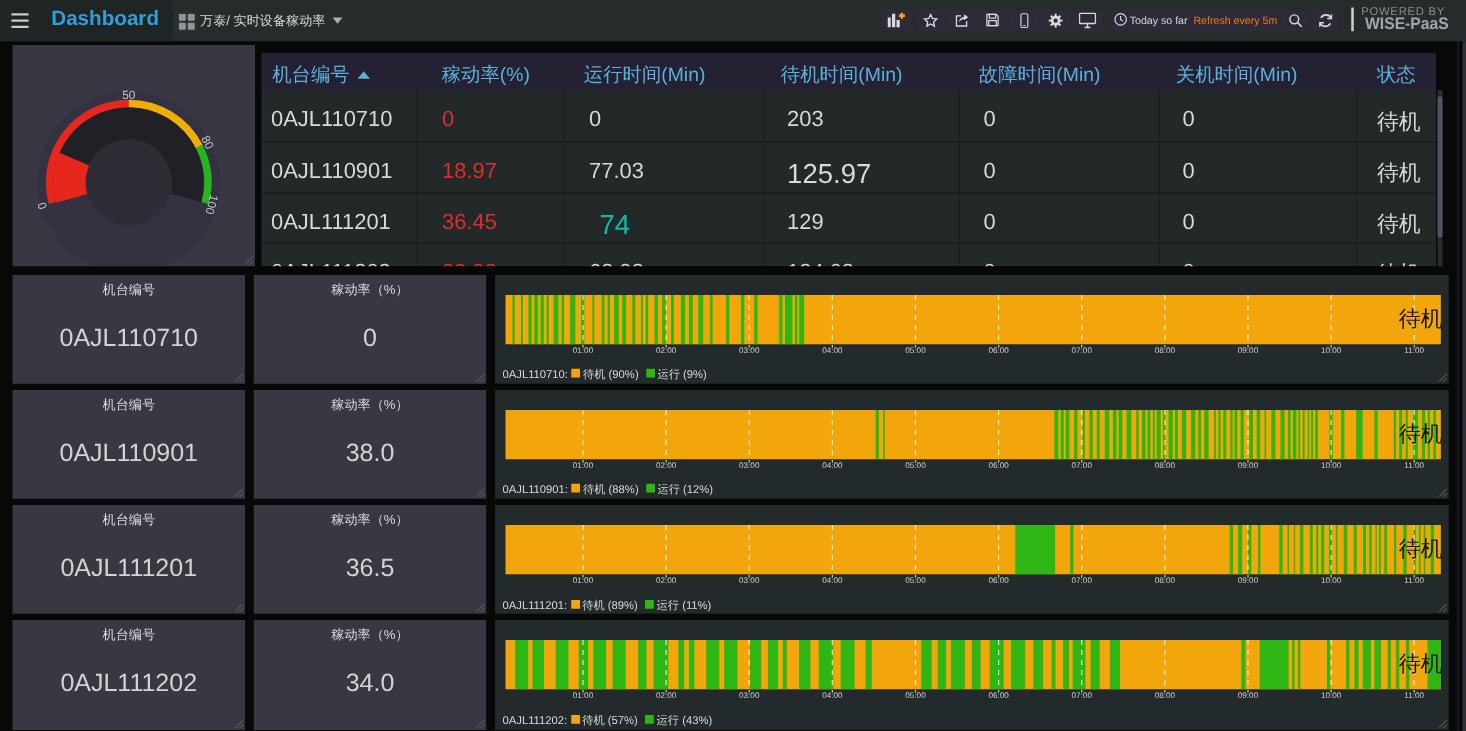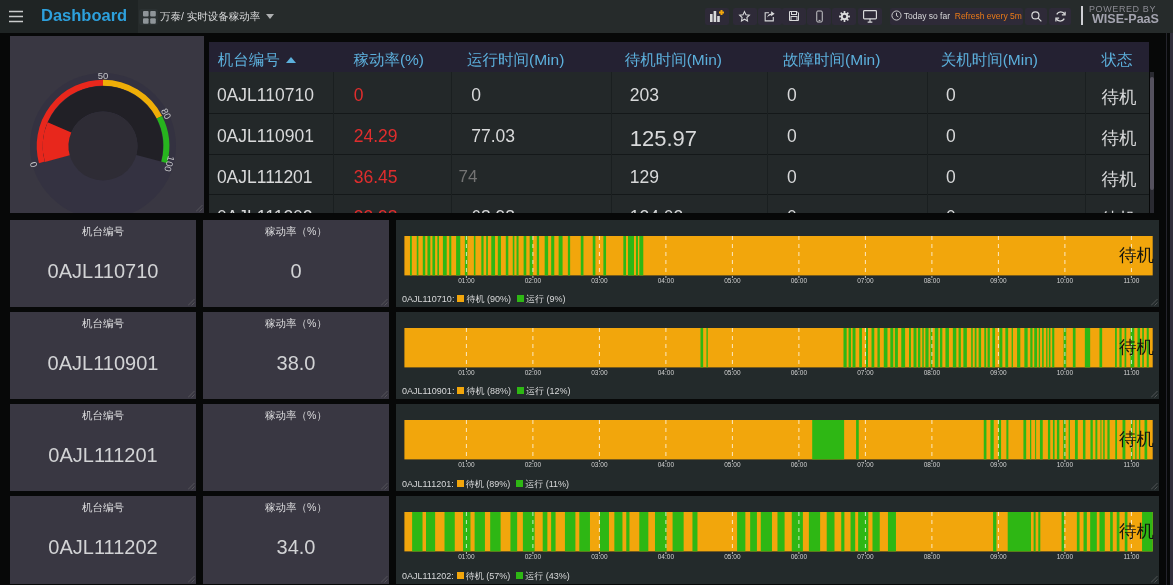--- a/index.html
+++ b/index.html
@@ -97,30 +97,30 @@
     <div style="position:absolute;left:0;top:30.700000000000003px;width:940.5px;height:140.6px;background:#232829"></div>
     <div style="position:absolute;left:8.400000000000006px;top:43.7px;font-size:17.5px;color:#d8d9da;white-space:nowrap">0AJL110710</div>
     <div style="position:absolute;left:145.2px;top:43.7px;font-size:17.5px;color:#e02d2d;white-space:nowrap">0</div>
     <div style="position:absolute;left:262.8px;top:43.7px;font-size:17.5px;color:#d8d9da;white-space:nowrap">0</div>
     <div style="position:absolute;left:421.20000000000005px;top:43.7px;font-size:17.5px;color:#d8d9da;white-space:nowrap">203</div>
     <div style="position:absolute;left:578.4px;top:43.7px;font-size:17.5px;color:#d8d9da;white-space:nowrap">0</div>
     <div style="position:absolute;left:737.6px;top:43.7px;font-size:17.5px;color:#d8d9da;white-space:nowrap">0</div>
     <div style="position:absolute;left:893.0999999999999px;top:43.7px;font-size:17.5px;color:#d8d9da;white-space:nowrap">待机</div>
     <div style="position:absolute;left:0;top:71.3px;width:940.5px;height:1px;background:#141819"></div>
     <div style="position:absolute;left:8.400000000000006px;top:84.3px;font-size:17.5px;color:#d8d9da;white-space:nowrap">0AJL110901</div>
-    <div style="position:absolute;left:145.2px;top:84.3px;font-size:17.5px;color:#e02d2d;white-space:nowrap">24.29</div>
+    <div style="position:absolute;left:145.2px;top:84.3px;font-size:17.5px;color:#e02d2d;white-space:nowrap">18.97</div>
     <div style="position:absolute;left:262.8px;top:84.3px;font-size:17.5px;color:#d8d9da;white-space:nowrap">77.03</div>
     <div style="position:absolute;left:421.20000000000005px;top:84.3px;font-size:22px;color:#d8d9da;white-space:nowrap">125.97</div>
     <div style="position:absolute;left:578.4px;top:84.3px;font-size:17.5px;color:#d8d9da;white-space:nowrap">0</div>
     <div style="position:absolute;left:737.6px;top:84.3px;font-size:17.5px;color:#d8d9da;white-space:nowrap">0</div>
     <div style="position:absolute;left:893.0999999999999px;top:84.3px;font-size:17.5px;color:#d8d9da;white-space:nowrap">待机</div>
     <div style="position:absolute;left:0;top:111.9px;width:940.5px;height:1px;background:#141819"></div>
     <div style="position:absolute;left:8.400000000000006px;top:124.9px;font-size:17.5px;color:#d8d9da;white-space:nowrap">0AJL111201</div>
     <div style="position:absolute;left:145.2px;top:124.9px;font-size:17.5px;color:#e02d2d;white-space:nowrap">36.45</div>
-    <div style="position:absolute;left:250px;top:124.9px;font-size:17px;color:#737373;white-space:nowrap">74</div>
+    <div style="position:absolute;left:271px;top:124.9px;font-size:22px;color:#14b8a6;white-space:nowrap">74</div>
     <div style="position:absolute;left:421.20000000000005px;top:124.9px;font-size:17.5px;color:#d8d9da;white-space:nowrap">129</div>
     <div style="position:absolute;left:578.4px;top:124.9px;font-size:17.5px;color:#d8d9da;white-space:nowrap">0</div>
     <div style="position:absolute;left:737.6px;top:124.9px;font-size:17.5px;color:#d8d9da;white-space:nowrap">0</div>
     <div style="position:absolute;left:893.0999999999999px;top:124.9px;font-size:17.5px;color:#d8d9da;white-space:nowrap">待机</div>
     <div style="position:absolute;left:0;top:152.5px;width:940.5px;height:1px;background:#141819"></div>
     <div style="position:absolute;left:8.400000000000006px;top:165.5px;font-size:17.5px;color:#d8d9da;white-space:nowrap">0AJL111202</div>
     <div style="position:absolute;left:145.2px;top:165.5px;font-size:17.5px;color:#e02d2d;white-space:nowrap">33.98</div>
     <div style="position:absolute;left:262.8px;top:165.5px;font-size:17.5px;color:#d8d9da;white-space:nowrap">68.98</div>
     <div style="position:absolute;left:421.20000000000005px;top:165.5px;font-size:17.5px;color:#d8d9da;white-space:nowrap">124.02</div>
     <div style="position:absolute;left:578.4px;top:165.5px;font-size:17.5px;color:#d8d9da;white-space:nowrap">0</div>
@@ -315,20 +315,21 @@
   </div>
 <div style="position:absolute;left:10px;top:404.1px;width:186px;height:87.3px;background:#393742">
     <div style="position:absolute;left:0;top:5px;width:186px;text-align:center;font-size:10.5px;color:#dcdcde">机台编号</div>
     <div style="position:absolute;left:0;top:40px;width:186px;text-align:center;font-size:20px;color:#d2d3d5">0AJL111201</div>
     <svg width="7" height="7" viewBox="0 0 7 7" style="position:absolute;right:1px;bottom:1px;opacity:.45">
       <path d="M6.5 0 L0 6.5 M6.5 3.5 L3.5 6.5" stroke="#777" stroke-width="1" fill="none"></path>
     </svg>
   </div>
 <div style="position:absolute;left:203px;top:404.1px;width:186px;height:87.3px;background:#393742">
     <div style="position:absolute;left:0;top:5px;width:186px;text-align:center;font-size:10.5px;color:#dcdcde">稼动率（%）</div>
+    <div style="position:absolute;left:0;top:40px;width:186px;text-align:center;font-size:20px;color:#d2d3d5">36.5</div>
     <svg width="7" height="7" viewBox="0 0 7 7" style="position:absolute;right:1px;bottom:1px;opacity:.45">
       <path d="M6.5 0 L0 6.5 M6.5 3.5 L3.5 6.5" stroke="#777" stroke-width="1" fill="none"></path>
     </svg>
   </div>
 <div style="position:absolute;left:396px;top:404.1px;width:763px;height:87.3px;background:#232a2b">
     <svg width="763" height="88" viewBox="0 0 763 88" style="position:absolute;left:0;top:0">
       <rect x="8.4" y="16.0" width="748.3" height="39.4" fill="#f2a60c"></rect>
       <rect x="416.20" y="16.0" width="31.92" height="39.4" fill="#2eb714"></rect>
       <rect x="460.09" y="16.0" width="2.66" height="39.4" fill="#2eb714"></rect>
       <rect x="587.77" y="16.0" width="2.66" height="39.4" fill="#2eb714"></rect>

